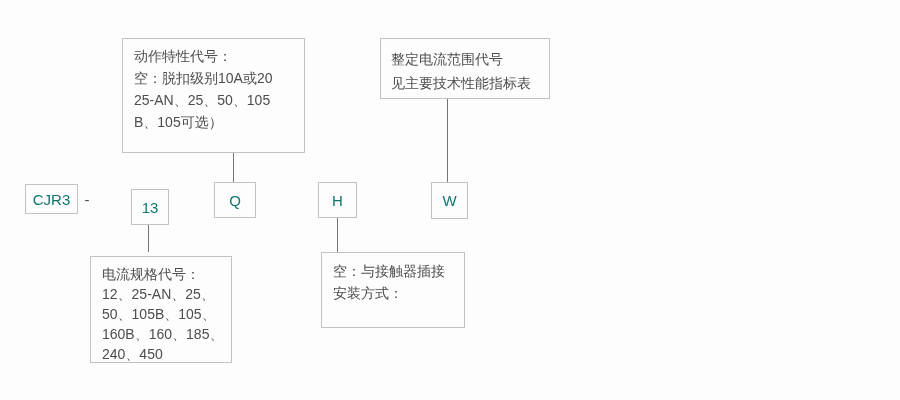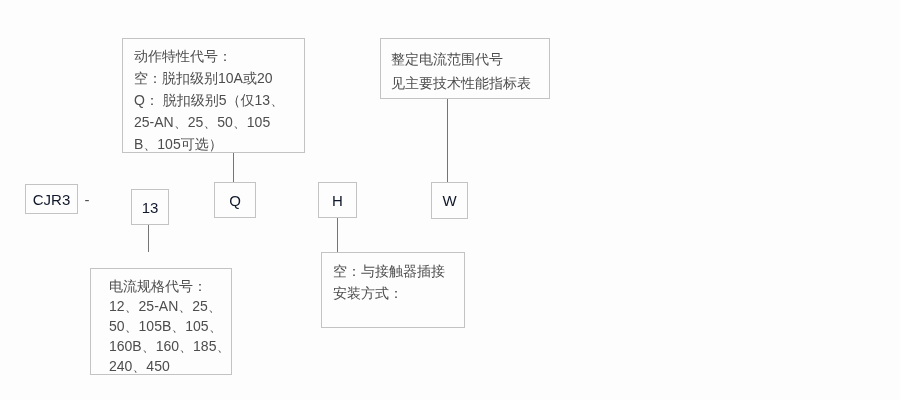--- a/index.html
+++ b/index.html
@@ -25,30 +25,30 @@
   .callout {
     font-size: 14px;
   }
   .callout .line {
     white-space: nowrap;
   }
   .callout-action { left:122px; top:38px; width:183px; height:115px; padding:6px 0 12px 11px; }
   .callout-action .line { line-height:22px; }
   .callout-range  { left:380px; top:38px; width:170px; height:61px; padding:8px 0 6px 10px; }
   .callout-range .line { line-height:24px; }
-  .callout-spec   { left:90px;  top:268px; width:142px; height:107px; padding:7px 0 0 18px; }
+  .callout-spec   { left:90px;  top:256px; width:142px; height:107px; padding:7px 0 0 11px; }
   .callout-spec .line { line-height:20px; }
   .callout-mount  { left:321px; top:252px; width:144px; height:76px; padding:7px 0 0 11px; }
   .callout-mount .line { line-height:22px; }
   .code-box {
     display: flex;
     align-items: center;
     justify-content: center;
     font-size: 15px;
-    color: #0f172a;
+    color: #0f766e;
   }
   .box-prefix { left:25px;  top:184px; width:53px; height:30px; }
   .box-13     { left:131px; top:189px; width:38px; height:36px; }
   .box-q      { left:214px; top:182px; width:42px; height:36px; }
   .box-h      { left:318px; top:182px; width:39px; height:36px; }
   .box-w      { left:431px; top:182px; width:37px; height:37px; }
   .dash {
     position: absolute;
     left: 80px; top: 184px; width: 14px; height: 30px;
     display: flex; align-items: center; justify-content: center;
@@ -65,21 +65,20 @@
   .vline-mount  { left:337px; top:218px; height:34px; }
 </style>
 </head>
 <body>
 
 <div class="canvas">
 
   <div class="box callout callout-action">
     <div class="line">动作特性代号：</div>
     <div class="line">空：脱扣级别10A或20</div>
-    <div class="line">Q： 脱扣级别5（仅13、</div>
     <div class="line">25-AN、25、50、105</div>
     <div class="line">B、105可选）</div>
   </div>
 
   <div class="box callout callout-range">
     <div class="line">整定电流范围代号</div>
     <div class="line">见主要技术性能指标表</div>
   </div>
 
   <div class="box callout callout-spec">

